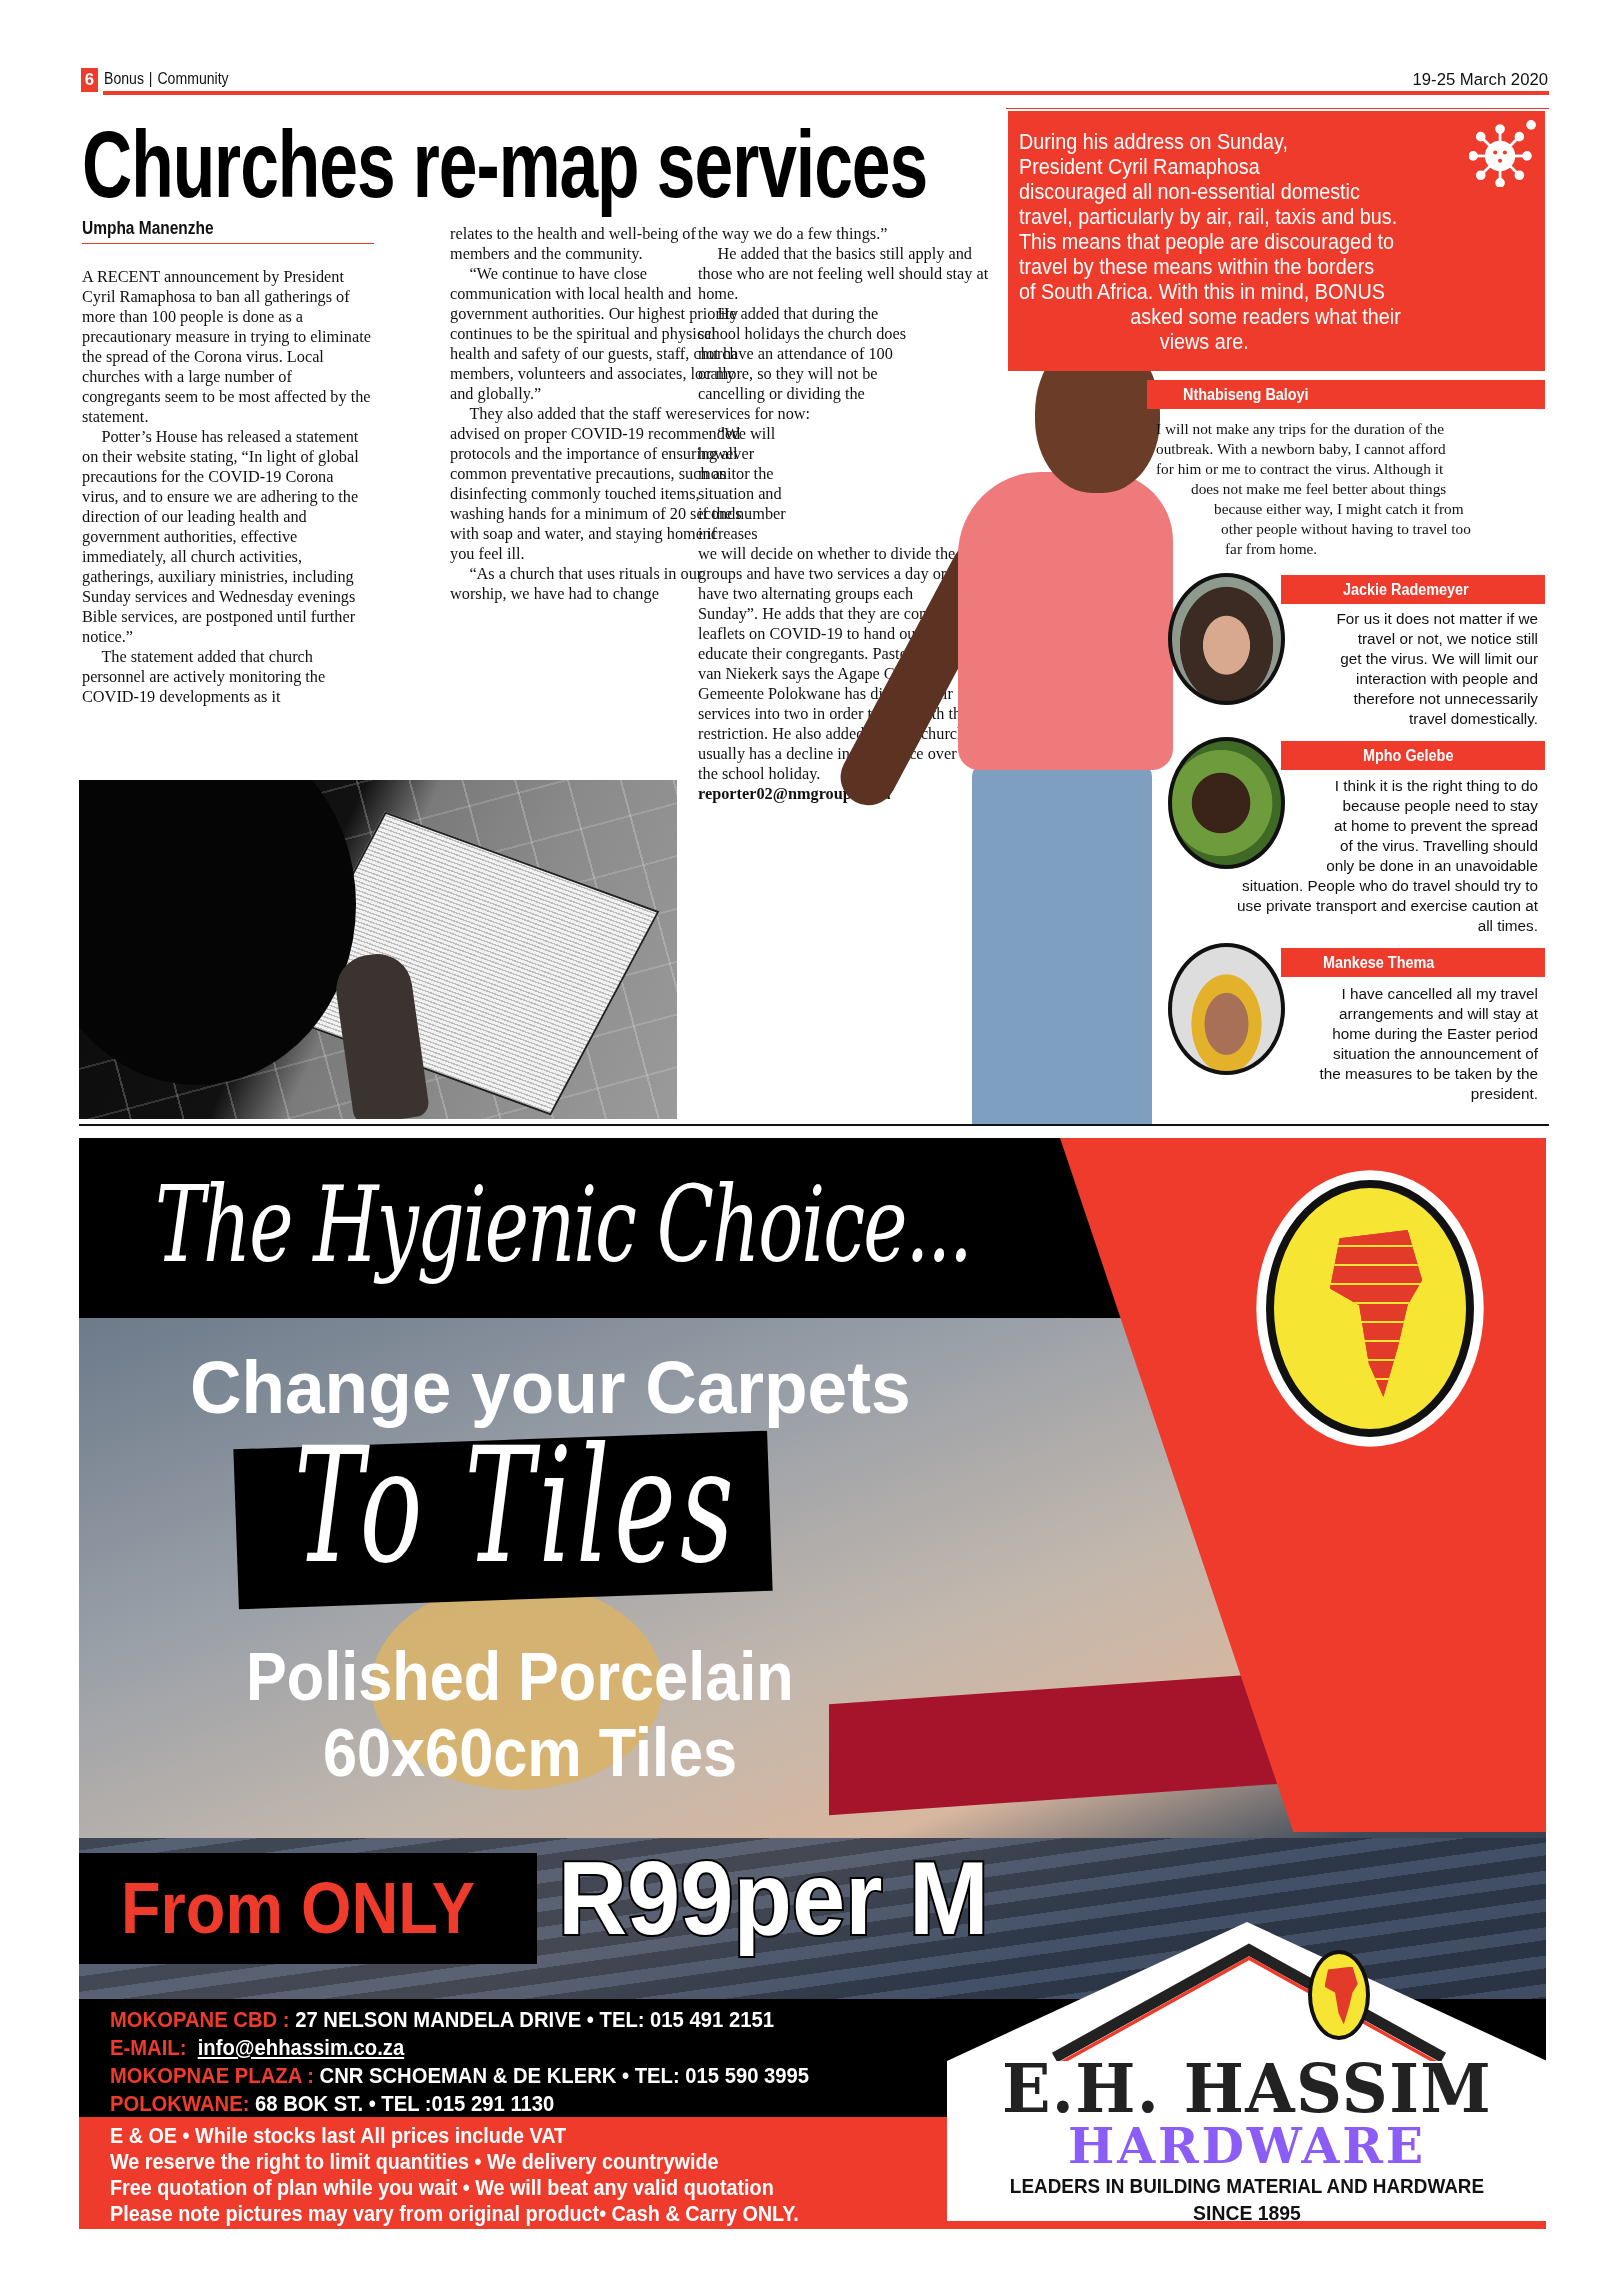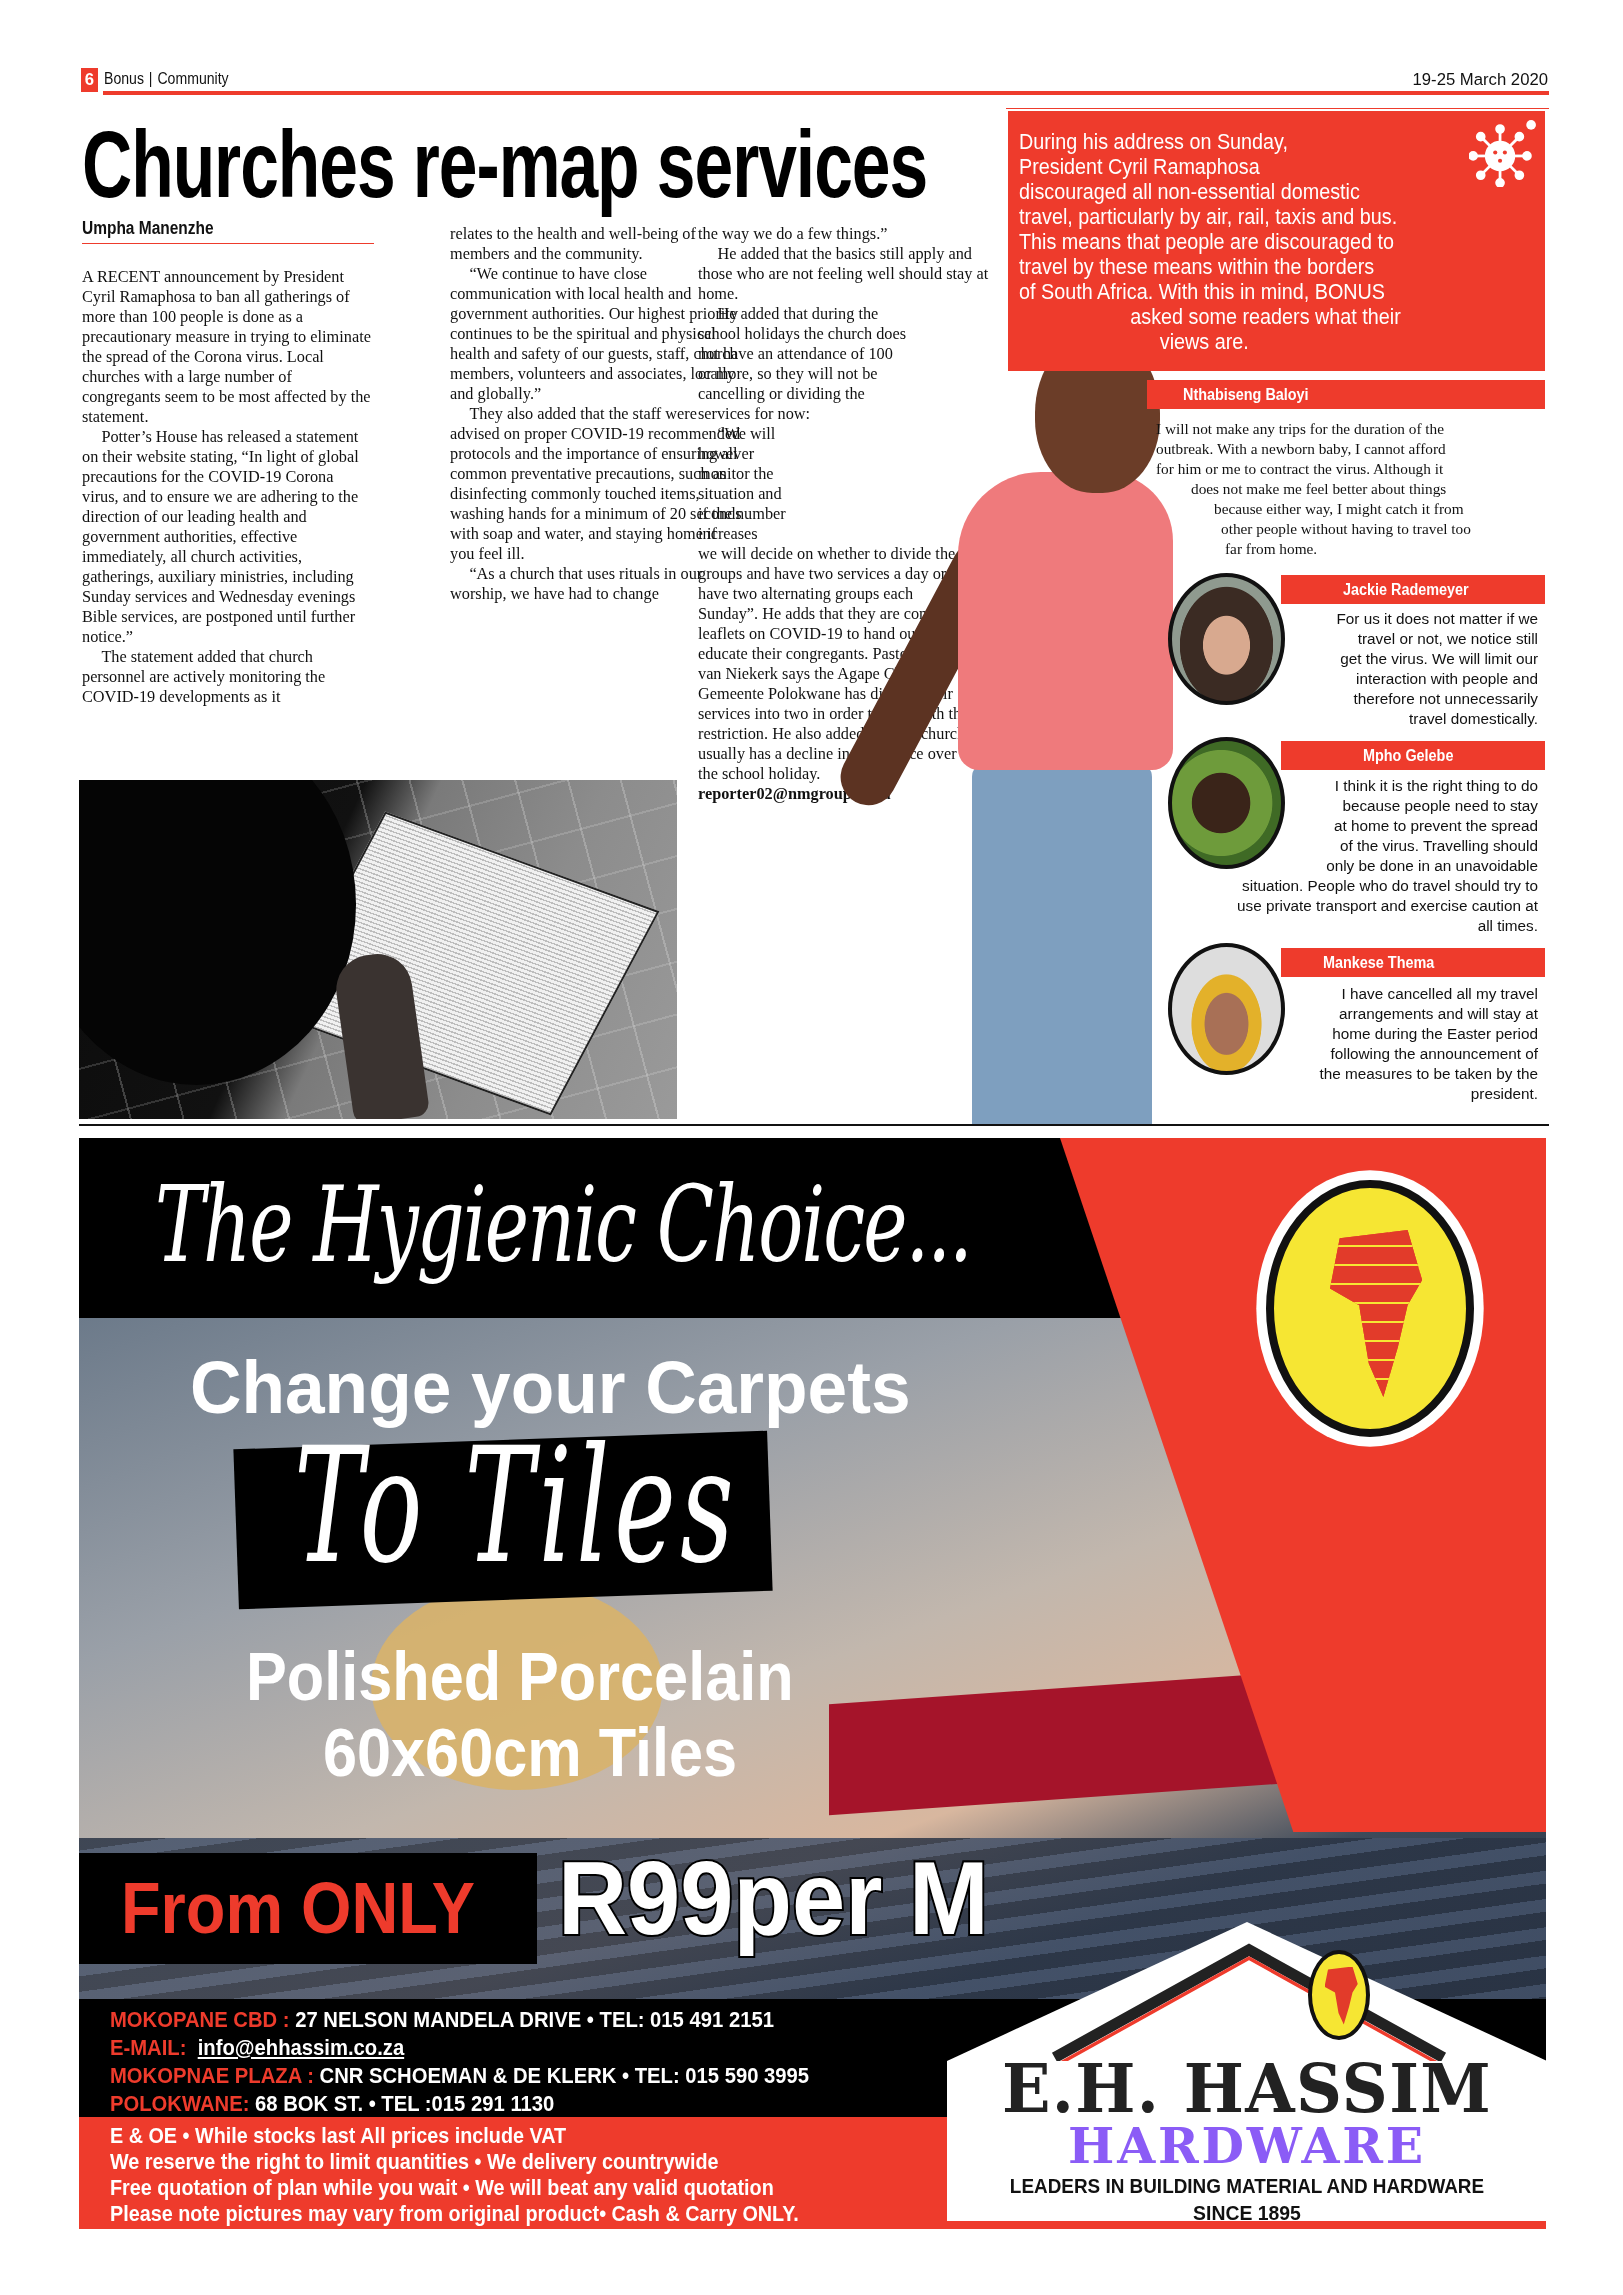--- a/index.html
+++ b/index.html
@@ -241,21 +241,21 @@
 </div>
 
 <div class="avatar av-mankese"></div>
 <div class="name-bar" style="left:1281px; top:948px; width:264px; padding-left:42px;">
   <span>Mankese Thema</span>
 </div>
 <div class="answer" style="left:1288px; top:984px; width:250px;">
   <span class="l">I have cancelled all my travel</span>
   <span class="l">arrangements and will stay at</span>
   <span class="l">home during the Easter period</span>
-  <span class="l">following the announcement of</span>
+  <span class="l">situation the announcement of</span>
   <span class="l">the measures to be taken by the</span>
   <span class="l">president.</span>
 </div>
 
 <div class="divider-h"></div>
 
 <div class="ad">
   <div class="photo">
     <div class="glove"></div>
     <div class="redbar"></div>

